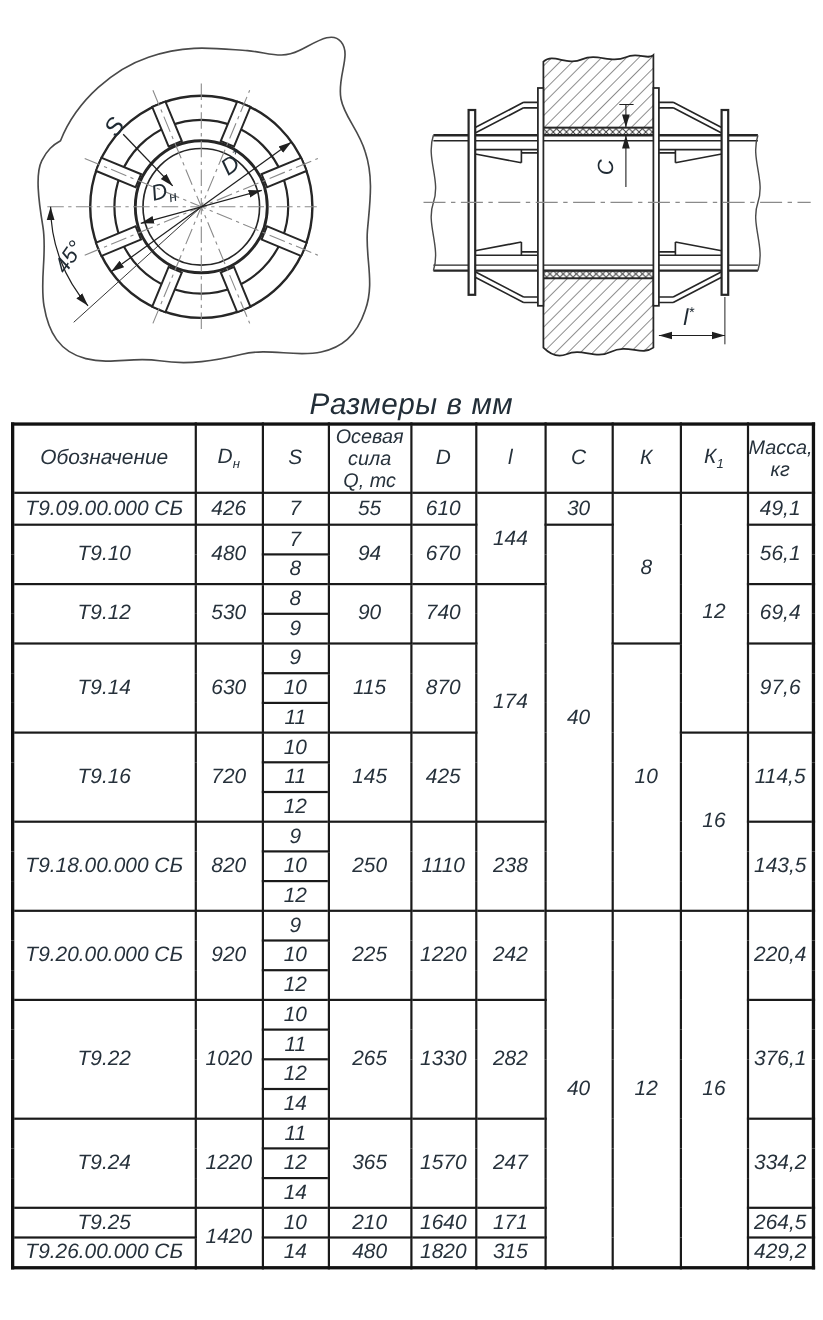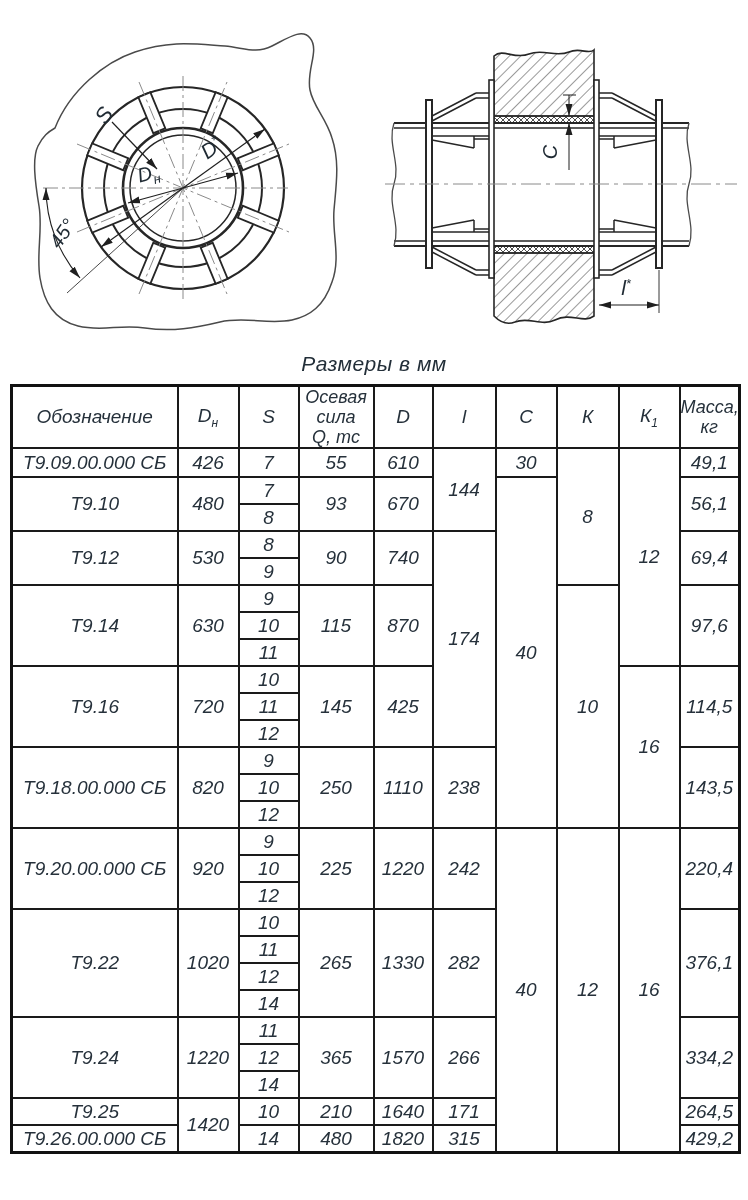--- a/index.html
+++ b/index.html
@@ -5,21 +5,21 @@
   html,body{margin:0;padding:0;}
   body{
     width:748px;height:1200px;background:#ffffff;position:relative;
     font-family:"Liberation Sans",sans-serif;font-style:italic;color:#26313b;
     overflow:hidden;
   }
   .abs{position:absolute;}
   
   #title{
     left:10px;top:352px;width:728px;text-align:center;
-    font-size:21px;letter-spacing:.5px;color:#222e38;
+    font-size:27px;letter-spacing:.5px;color:#222e38;
   }
   
   #dims-table{
     left:10px;top:384px;border-collapse:collapse;table-layout:fixed;
     width:728px;border:3px solid #121212;
   }
   #dims-table td,#dims-table th{
     border:2px solid #1a1a1a;padding:0;text-align:center;vertical-align:middle;
     font-weight:normal;font-style:italic;font-size:19px;color:#26313b;
     overflow:hidden;white-space:nowrap;
@@ -213,21 +213,21 @@
     <td>30</td>
     <td rowspan="5">8</td>
     <td rowspan="8">12</td>
     <td>49,1</td>
   </tr>
 
   <tr>
     <td class="des" rowspan="2">Т9.10</td>
     <td rowspan="2">480</td>
     <td>7</td>
-    <td rowspan="2">93</td>
+    <td rowspan="2">94</td>
     <td rowspan="2">670</td>
     <td rowspan="13">40</td>
     <td rowspan="2">56,1</td>
   </tr>
   <tr>
     <td>8</td>
   </tr>
 
   <tr>
     <td class="des" rowspan="2">Т9.12</td>
@@ -327,21 +327,21 @@
   <tr>
     <td>14</td>
   </tr>
 
   <tr>
     <td class="des" rowspan="3">Т9.24</td>
     <td rowspan="3">1220</td>
     <td>11</td>
     <td rowspan="3">365</td>
     <td rowspan="3">1570</td>
-    <td rowspan="3">266</td>
+    <td rowspan="3">247</td>
     <td rowspan="3">334,2</td>
   </tr>
   <tr>
     <td>12</td>
   </tr>
   <tr>
     <td>14</td>
   </tr>
 
   <tr>

